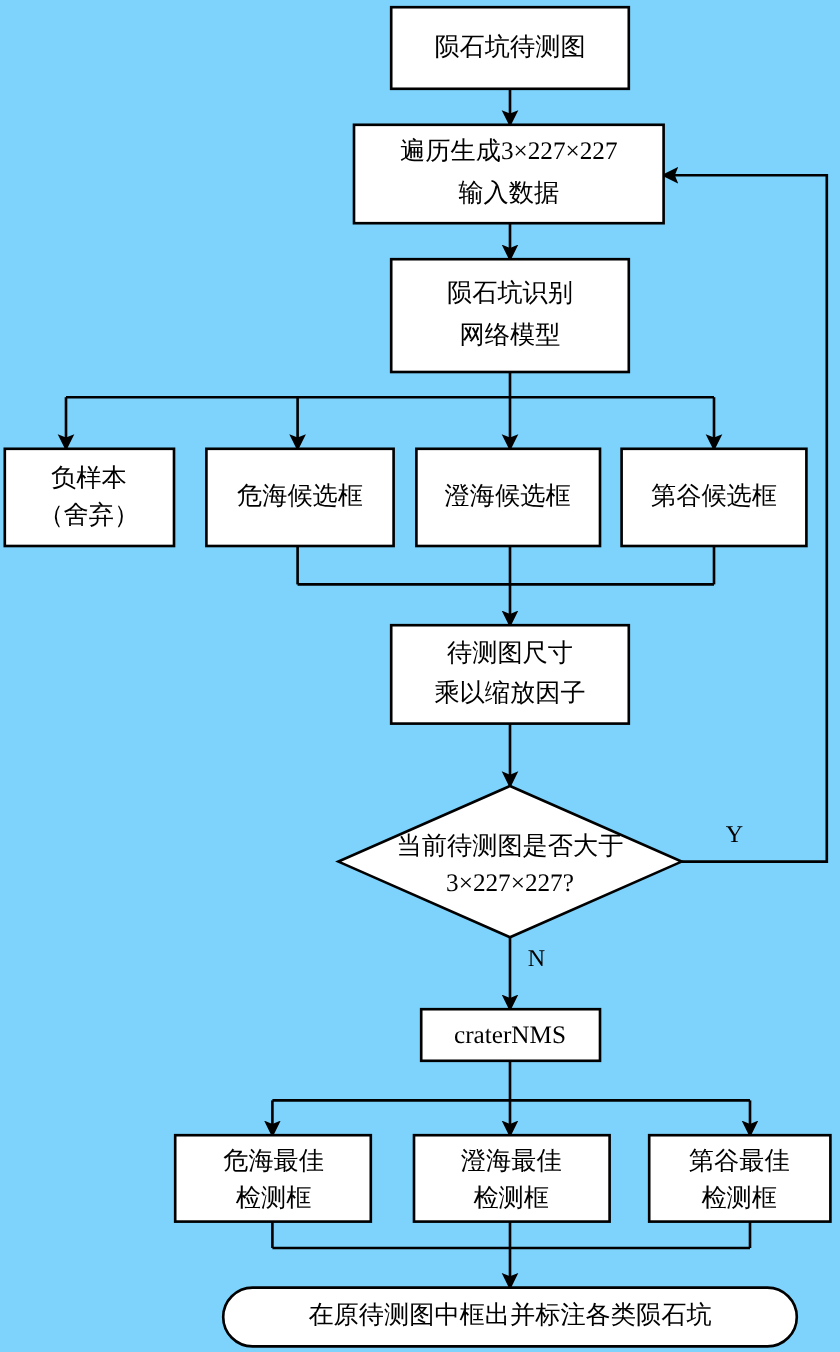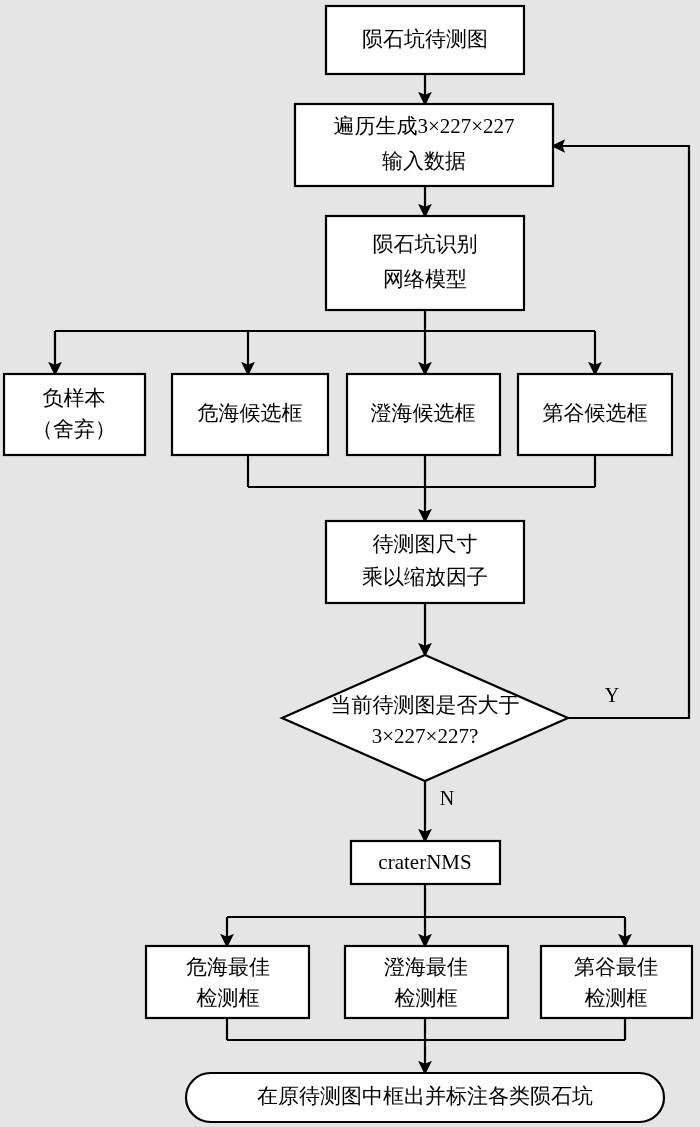--- a/index.html
+++ b/index.html
@@ -4,21 +4,21 @@
 <style>
   html, body {
     margin: 0;
     padding: 0;
     background: #ffffff;
   }
   #canvas {
     position: relative;
     width: 700px;
     height: 1127px;
-    background: #e5e5e5;
+    background: #7dd3fc;
     font-family: "Liberation Serif", "DejaVu Serif", serif;
     overflow: hidden;
   }
   svg#flow {
     position: absolute;
     left: 0;
     top: 0;
     width: 700px;
     height: 1127px;
   }

